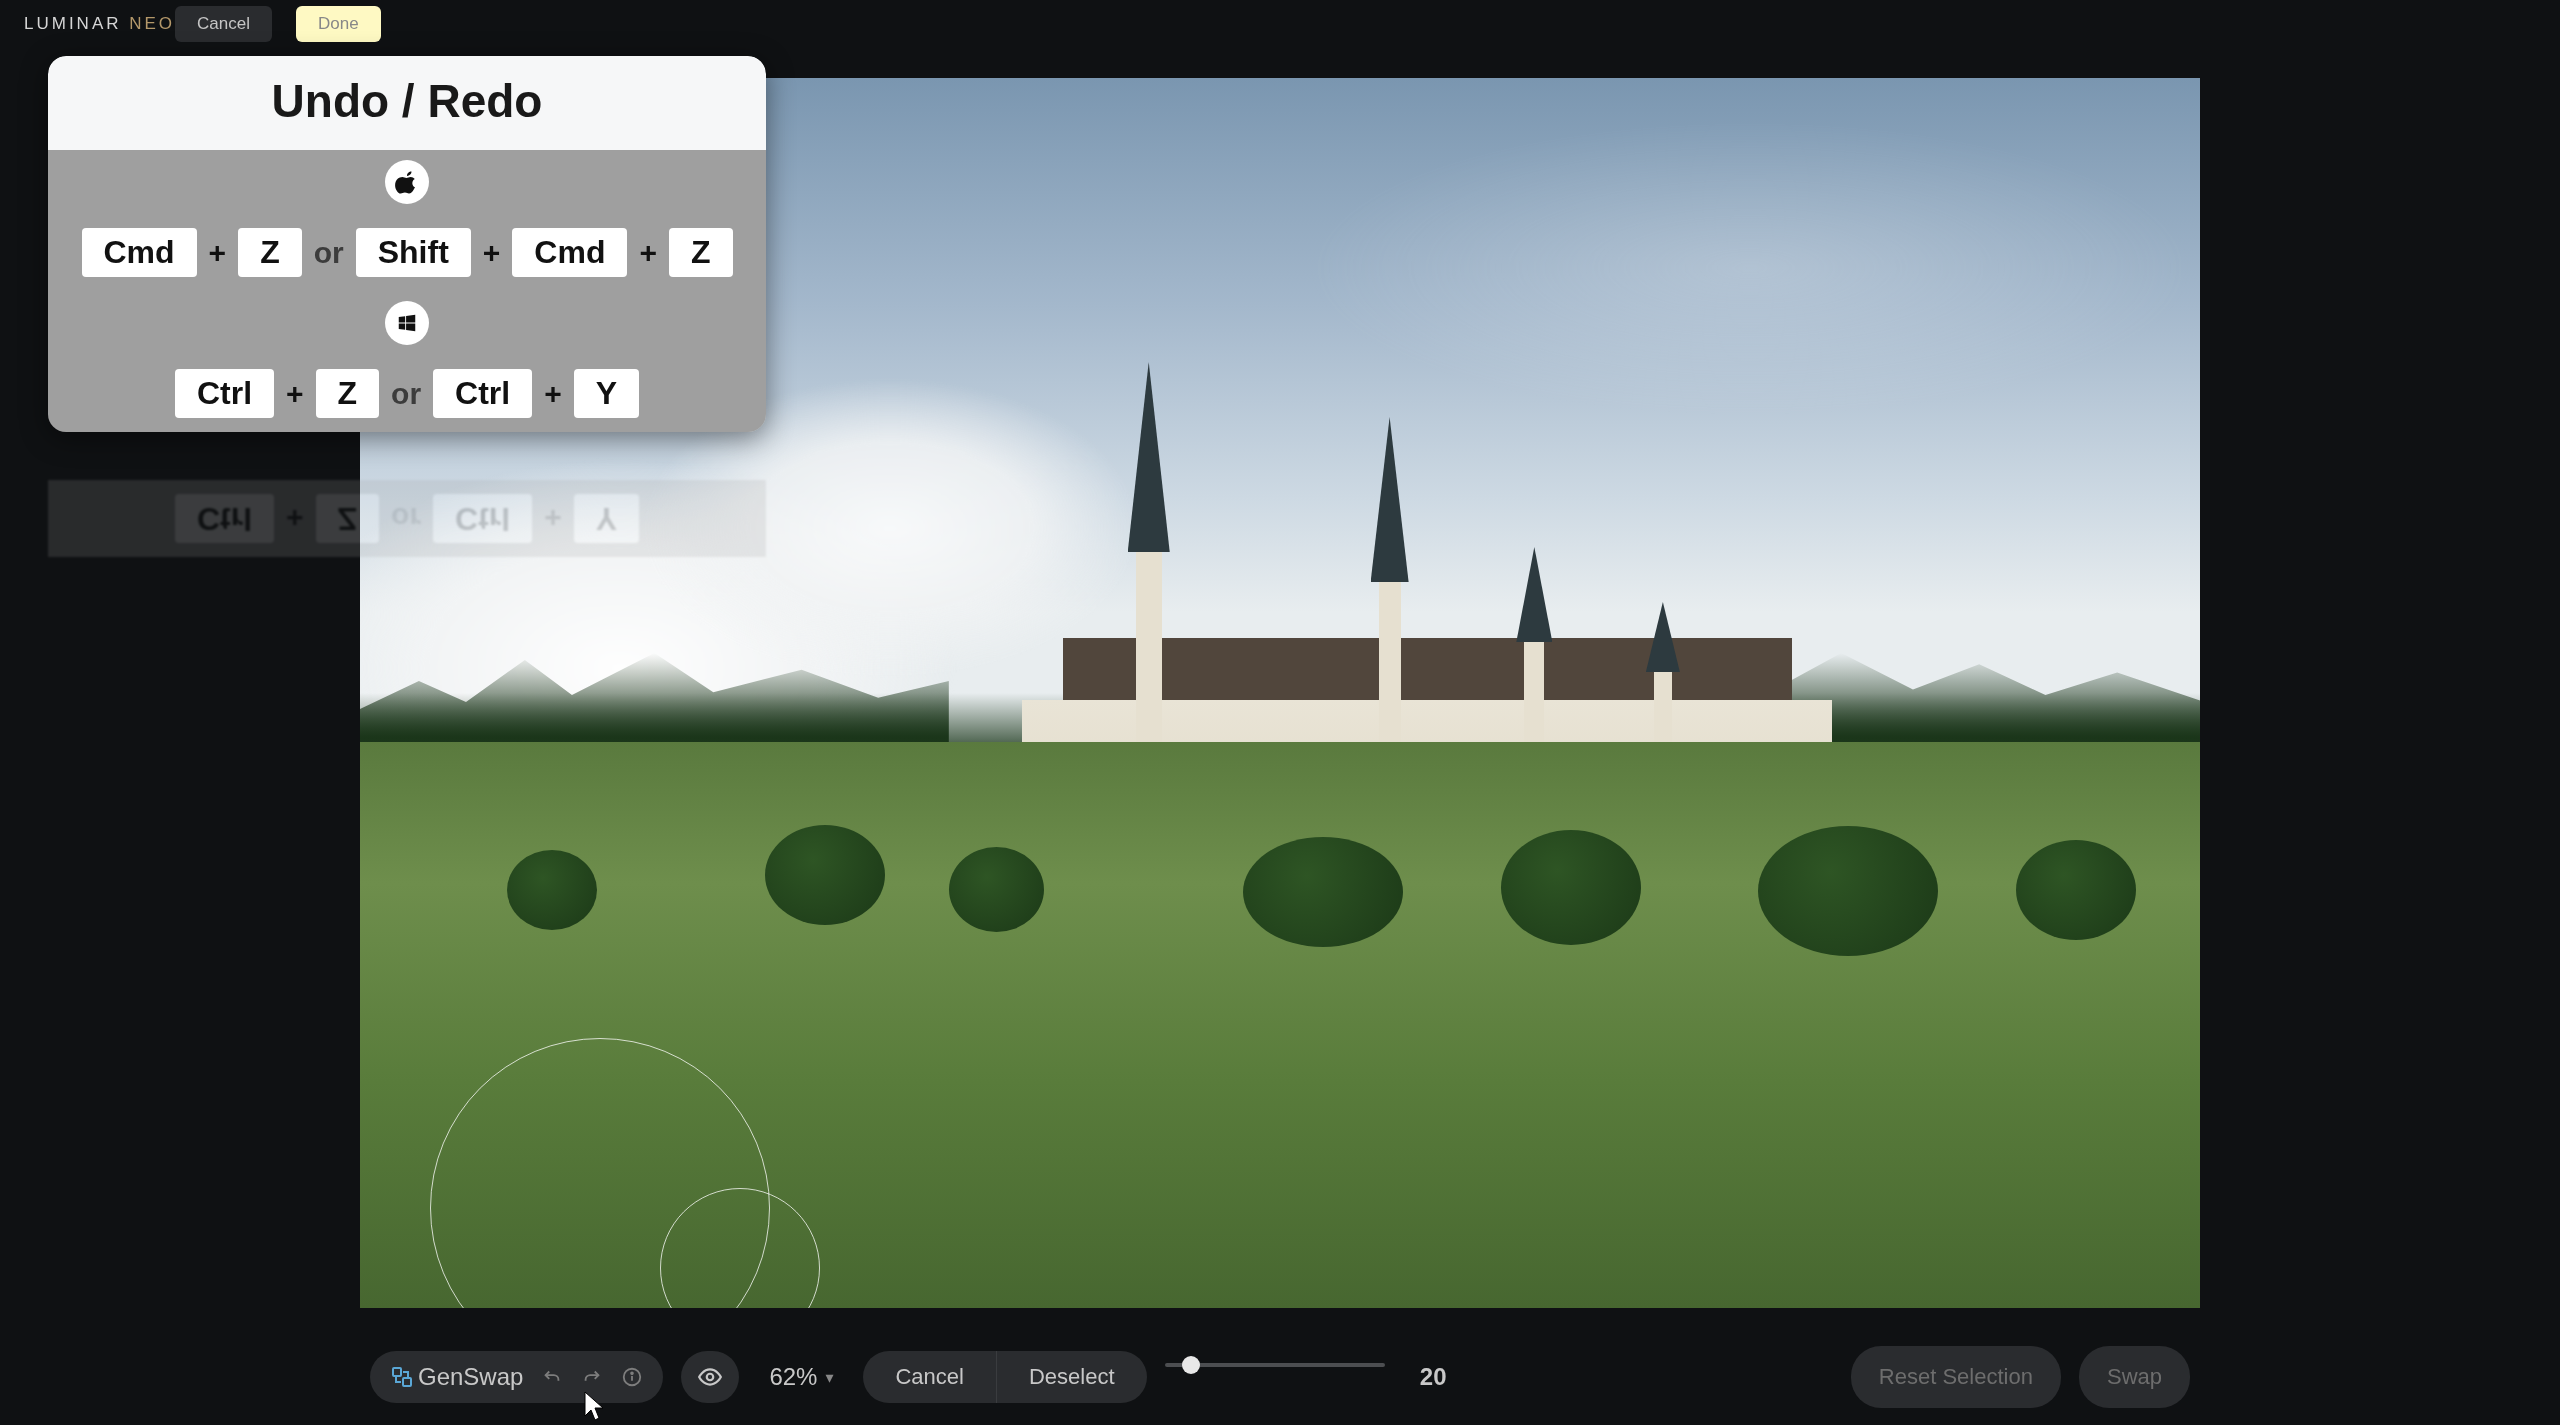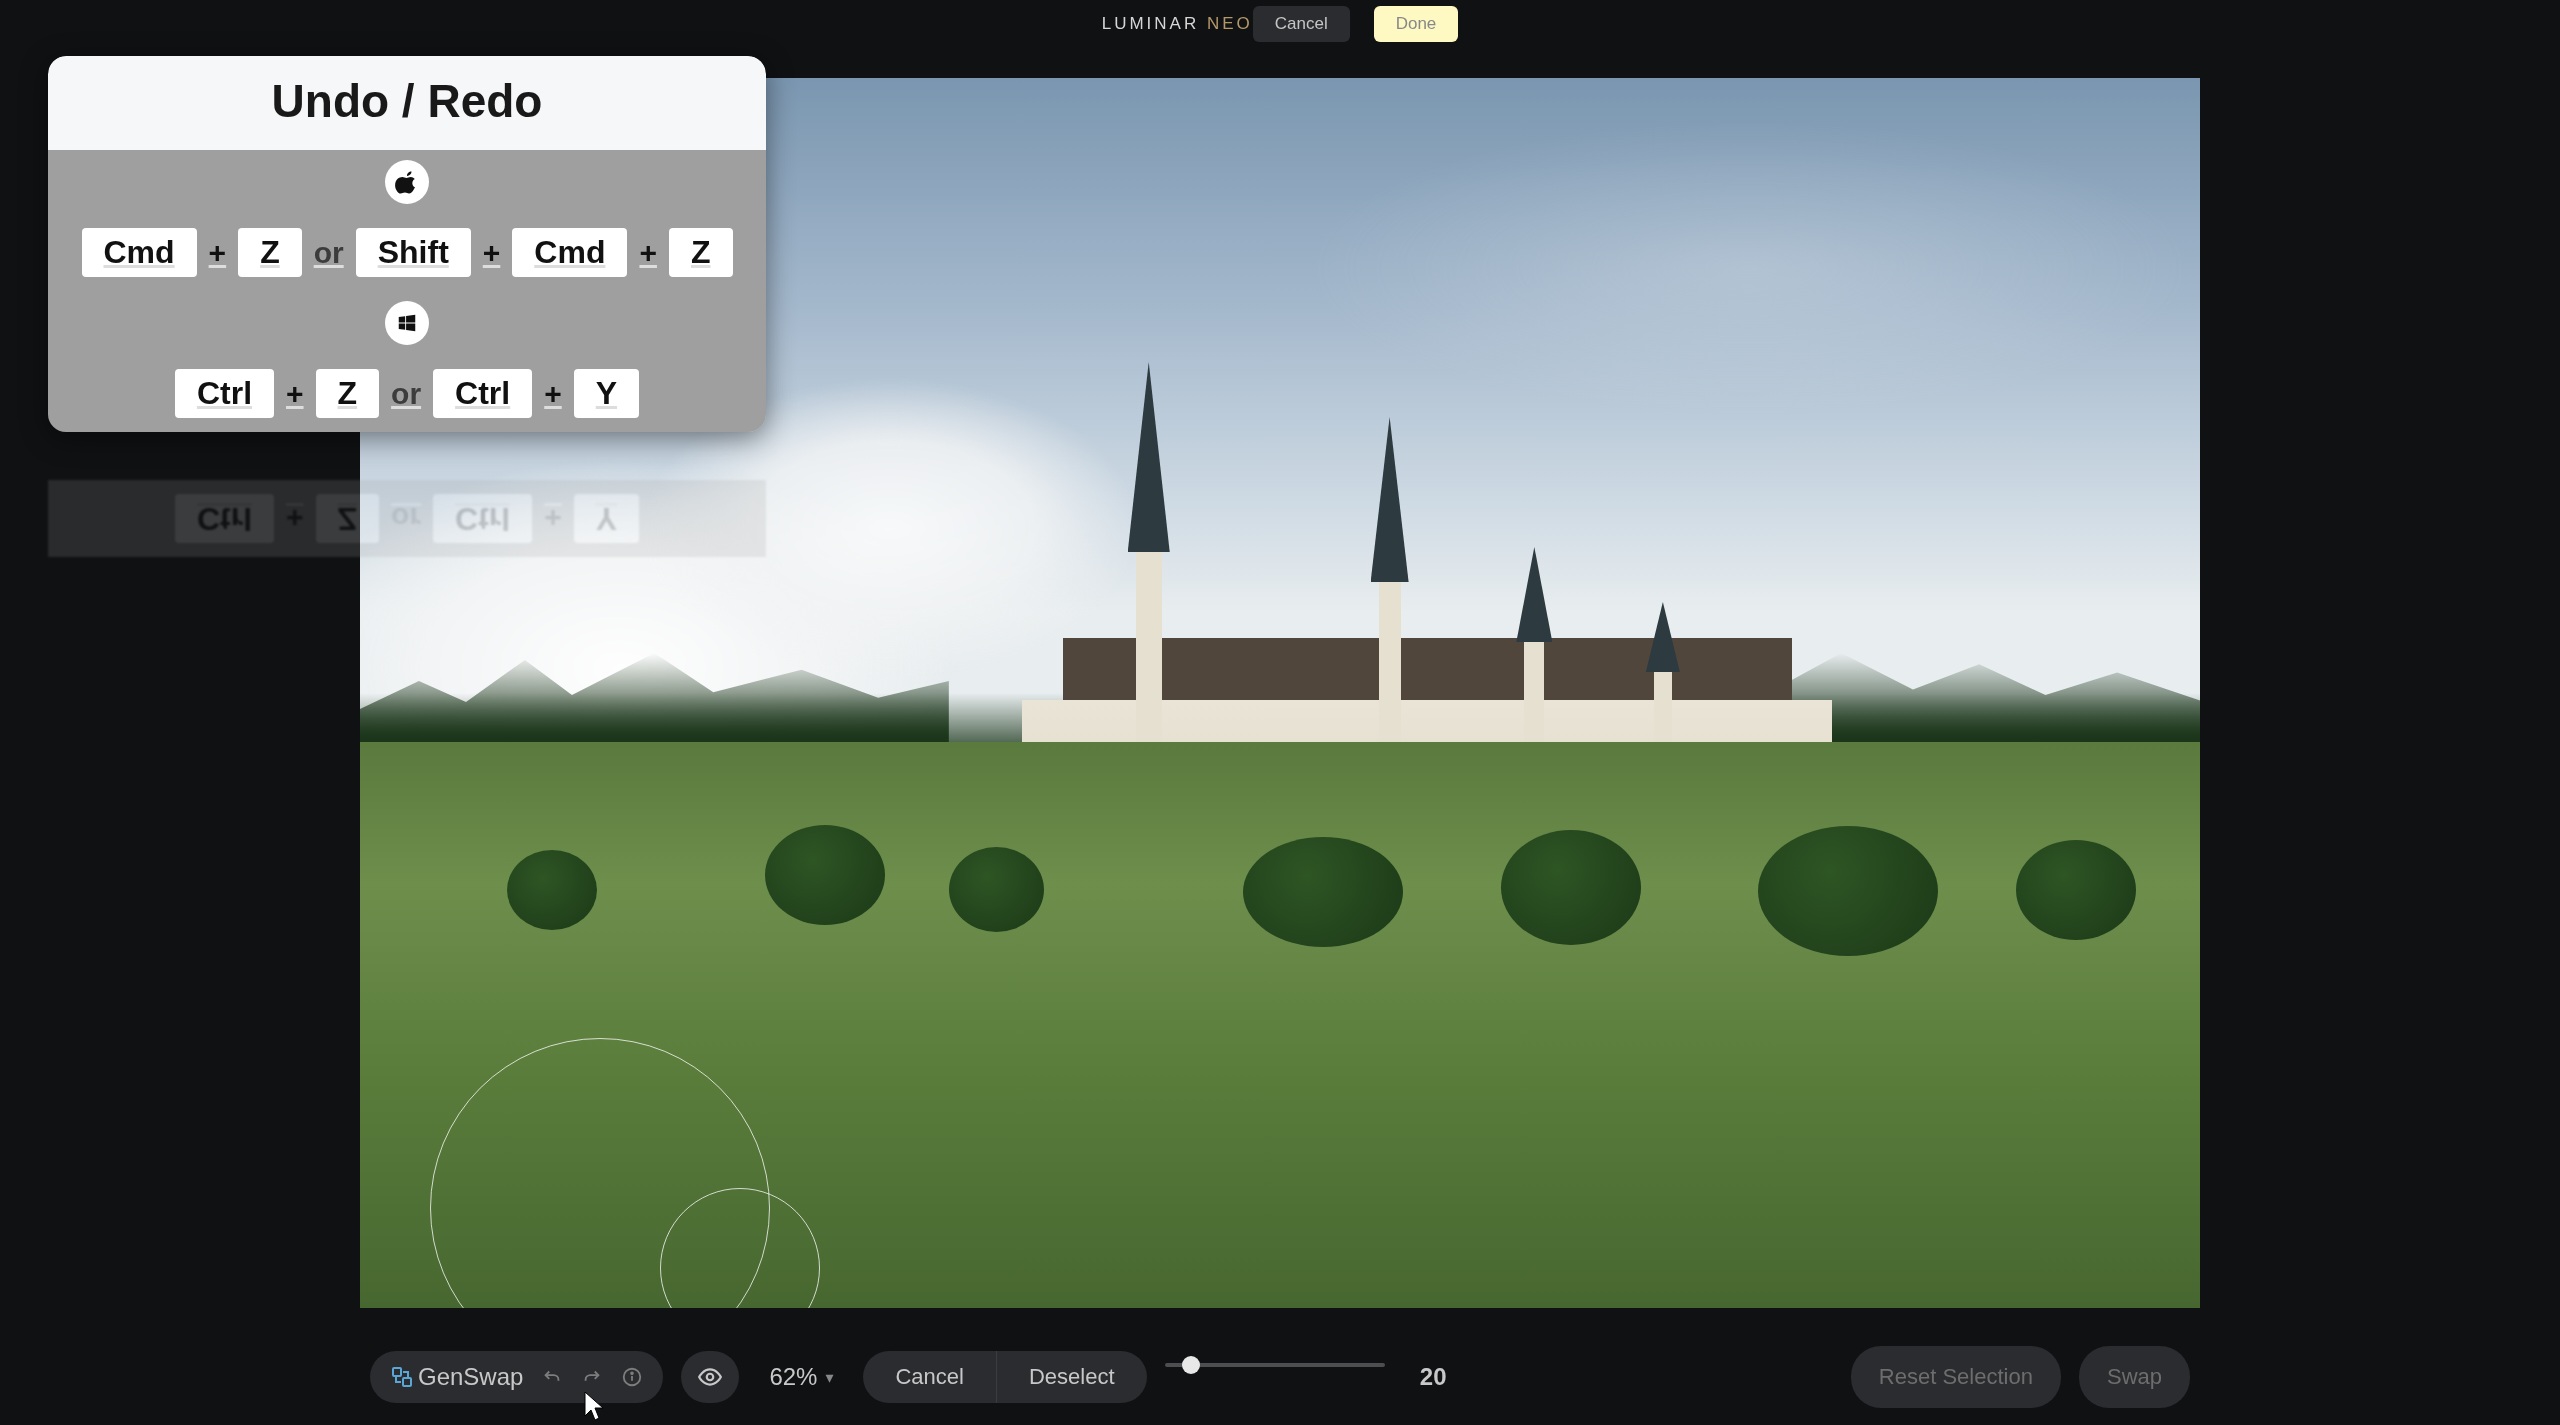--- a/index.html
+++ b/index.html
@@ -1,19 +1,19 @@
 <!DOCTYPE html>
 <html><head>
 <meta charset="utf-8">
 <style>
   * { box-sizing: border-box; margin: 0; padding: 0; font-family: -apple-system, BlinkMacSystemFont, "Segoe UI", Arial, sans-serif; }
   html, body { width: 2560px; height: 1425px; background: #0f1113; overflow: hidden; color: #ddd; }
 
   
-  .topbar { position: absolute; top: 0; left: 0; right: 0; height: 48px; display: flex; align-items: center; justify-content: center; padding: 0 24px; }
+  .topbar { position: absolute; top: 0; left: 0; right: 0; height: 48px; display: flex; align-items: center; justify-content: flex-start; padding: 0 24px; }
   .logo { font-size: 17px; letter-spacing: 3px; color: #d6d6d6; font-weight: 400; }
   .logo .neo { color: #b4986a; font-weight: 400; }
   .top-actions { display: flex; gap: 24px; }
   .top-btn { background: #2a2c2f; color: #c5c5c5; border: none; border-radius: 6px; padding: 8px 22px; font-size: 17px; cursor: pointer; }
   .top-btn.primary { background: #fef9c3; color: #888; }
 
   
   .canvas-wrap { position: absolute; top: 78px; left: 360px; width: 1840px; height: 1230px; background: #0f1113; }
   .photo { position: absolute; top: 0; left: 0; width: 1840px; height: 1230px; overflow: hidden; }
   .sky { position: absolute; top: 0; left: 0; right: 0; height: 62%; background: linear-gradient(to bottom, #7a96b0 0%, #a4b8cc 30%, #cdd9e3 55%, #e8edef 70%); }
@@ -53,21 +53,21 @@
   .brush-circle { position: absolute; border: 1px solid rgba(255,255,255,.75); border-radius: 50%; pointer-events: none; }
   .brush-circle.outer { width: 340px; height: 340px; left: 70px; bottom: -70px; }
   .brush-circle.inner { width: 160px; height: 160px; left: 300px; bottom: -40px; }
 
   
   .cursor { position: absolute; left: 583px; top: 1390px; width: 24px; height: 32px; z-index: 50; }
 
   
   .shortcut-card { position: absolute; top: 56px; left: 48px; width: 718px; border-radius: 18px; overflow: hidden; box-shadow: 0 6px 28px rgba(0,0,0,.45); }
   .sc-head { background: #f6f7f8; text-align: center; padding: 18px 0 22px; font-size: 46px; font-weight: 700; color: #191919; border-radius: 18px 18px 0 0; }
-  .sc-band { background: #9f9f9f; display: flex; align-items: center; justify-content: center; gap: 12px; padding: 14px 10px; text-decoration: underline; }
+  .sc-band { background: #9f9f9f; display: flex; align-items: center; justify-content: center; gap: 12px; padding: 14px 10px; }
   .sc-band.big { padding: 10px 0; }
   .os-chip { width: 44px; height: 44px; background: #fff; border-radius: 50%; display: flex; align-items: center; justify-content: center; font-size: 24px; color: #111; }
   .keycap { display: inline-flex; align-items: center; justify-content: center; background: #fff; color: #111; font-weight: 800; font-size: 32px; padding: 6px 22px; border-radius: 4px; min-width: 52px; }
   .plus, .orlabel { color: #111; font-weight: 800; font-size: 30px; }
   .orlabel { color: #3c3c3c; }
   .sc-reflect { position: absolute; top: 480px; left: 48px; width: 718px; opacity: .18; transform: scaleY(-1); filter: blur(1px); }
 
   
   .bottombar { position: absolute; bottom: 18px; left: 370px; right: 370px; height: 60px; display: flex; align-items: center; gap: 18px; }
   .pill { background: #2a2c2f; border-radius: 30px; height: 52px; display: flex; align-items: center; padding: 0 20px; gap: 18px; }

